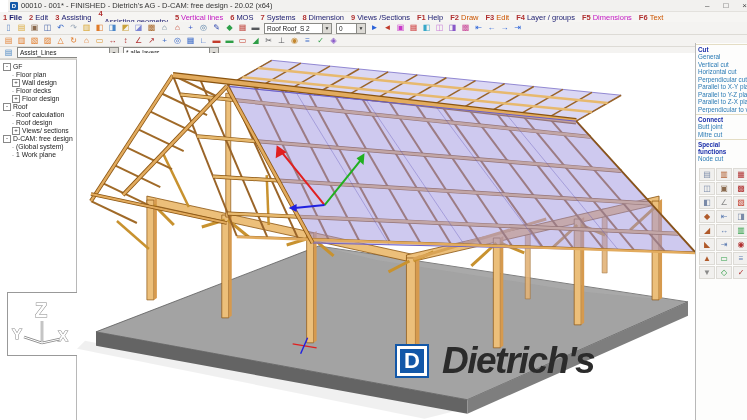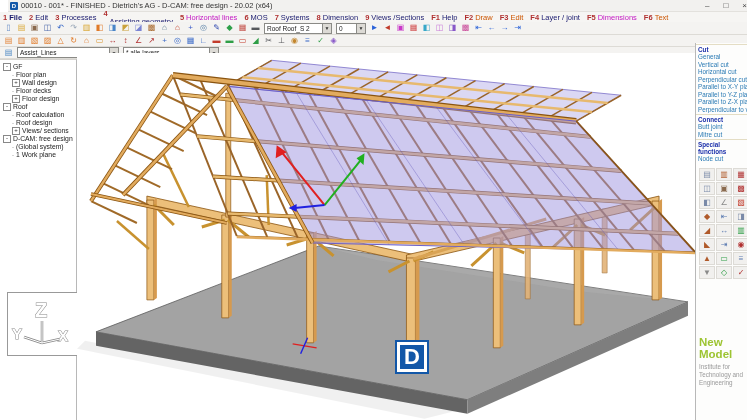--- a/index.html
+++ b/index.html
@@ -71,29 +71,29 @@
     <span class="menu-item">
       <span class="mk" style="color: rgb(176, 48, 48);">1</span>
       <span style="color: rgb(26, 26, 110); font-weight: bold;">File</span>
     </span>
     <span class="menu-item">
       <span class="mk" style="color: rgb(176, 48, 48);">2</span>
       <span style="color: rgb(26, 26, 110);">Edit</span>
     </span>
     <span class="menu-item">
       <span class="mk" style="color: rgb(176, 48, 48);">3</span>
-      <span style="color: rgb(26, 26, 110);">Processes</span>
+      <span style="color: rgb(26, 26, 110);">Assisting</span>
     </span>
     <span class="menu-item">
       <span class="mk" style="color: rgb(176, 48, 48);">4</span>
       <span style="color: rgb(26, 26, 110); margin-top: 8px;">Assisting geometry</span>
     </span>
     <span class="menu-item">
       <span class="mk" style="color: rgb(176, 48, 48);">5</span>
-      <span style="color: rgb(195, 24, 195);">Horizontal lines</span>
+      <span style="color: rgb(195, 24, 195);">Vertical lines</span>
     </span>
     <span class="menu-item">
       <span class="mk" style="color: rgb(176, 48, 48);">6</span>
       <span style="color: rgb(26, 26, 110);">MOS</span>
     </span>
     <span class="menu-item">
       <span class="mk" style="color: rgb(176, 48, 48);">7</span>
       <span style="color: rgb(26, 26, 110); text-align: center;">Systems</span>
     </span>
     <span class="menu-item">
@@ -111,21 +111,21 @@
     <span class="menu-item">
       <span class="mk" style="color: rgb(176, 48, 48);">F2</span>
       <span style="color: rgb(204, 85, 0);">Draw</span>
     </span>
     <span class="menu-item">
       <span class="mk" style="color: rgb(176, 48, 48);">F3</span>
       <span style="color: rgb(204, 85, 0);">Edit</span>
     </span>
     <span class="menu-item">
       <span class="mk" style="color: rgb(176, 48, 48);">F4</span>
-      <span style="color: rgb(26, 26, 110);">Layer / joint</span>
+      <span style="color: rgb(26, 26, 110);">Layer / groups</span>
     </span>
     <span class="menu-item">
       <span class="mk" style="color: rgb(176, 48, 48);">F5</span>
       <span style="color: rgb(195, 24, 195);">Dimensions</span>
     </span>
     <span class="menu-item">
       <span class="mk" style="color: rgb(176, 48, 48);">F6</span>
       <span style="color: rgb(204, 85, 0);">Text</span>
     </span>
   </div>
@@ -446,20 +446,21 @@
       <line x1="216" y1="291" x2="240" y2="295" stroke="#e02020" stroke-width="1.4"></line>
       <line x1="231" y1="285" x2="224" y2="301" stroke="#2020e0" stroke-width="1.4"></line>
     </g>
   </svg>
 
   
   <div class="watermark">
     <div class="dlogo">
         <span>D</span>
       </div>
+    <div class="brand">Dietrich's</div>
   </div>
 </div>
 
 <div class="right-panel">
   <div>
       <div class="sec-header">Cut</div>
       <div class="sec-item">General</div>
       <div class="sec-item">Vertical cut</div>
       <div class="sec-item">Horizontal cut</div>
       <div class="sec-item">Perpendicular cut</div>
@@ -492,24 +493,13 @@
       <span class="pgi" style="color: rgb(176, 90, 42);">◣</span>
       <span class="pgi" style="color: rgb(90, 122, 176);">⇥</span>
       <span class="pgi" style="color: rgb(176, 48, 48);">◉</span>
       <span class="pgi" style="color: rgb(176, 90, 42);">▲</span>
       <span class="pgi" style="color: rgb(46, 158, 70);">▭</span>
       <span class="pgi" style="color: rgb(90, 122, 176);">≡</span>
       <span class="pgi" style="color: rgb(138, 138, 138);">▼</span>
       <span class="pgi" style="color: rgb(46, 158, 70);">◇</span>
       <span class="pgi" style="color: rgb(176, 48, 48);">✓</span>
     </div>
-  <div class="nm-badge">
-    <div class="nm-title">
-      <div>New</div>
-      <div>Model</div>
-    </div>
-    <div class="nm-sub">
-      <div>Institute for</div>
-      <div>Technology and</div>
-      <div>Engineering</div>
-    </div>
-  </div>
 </div>
 
 </body></html>

